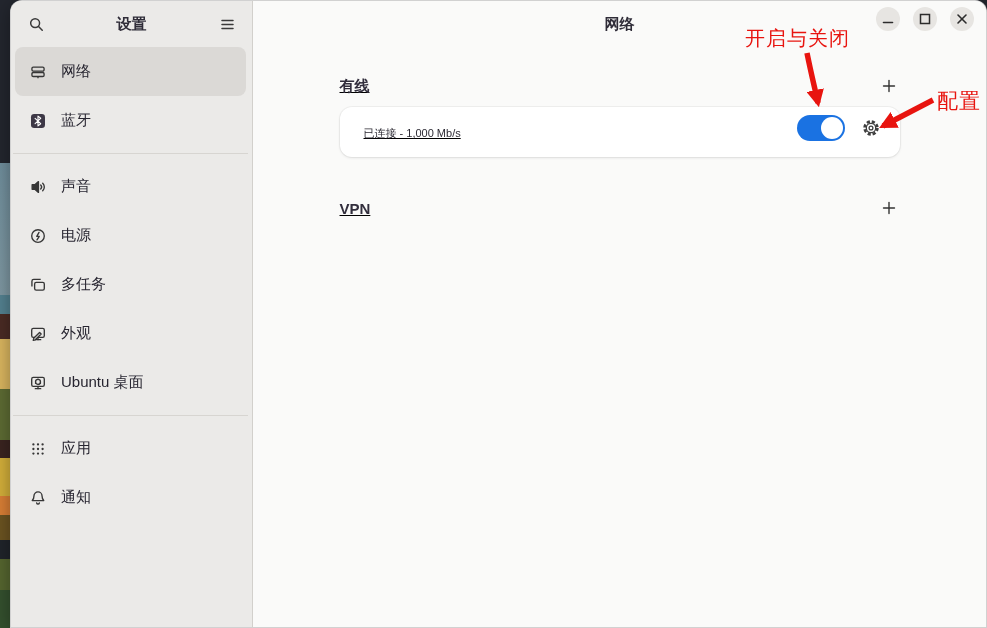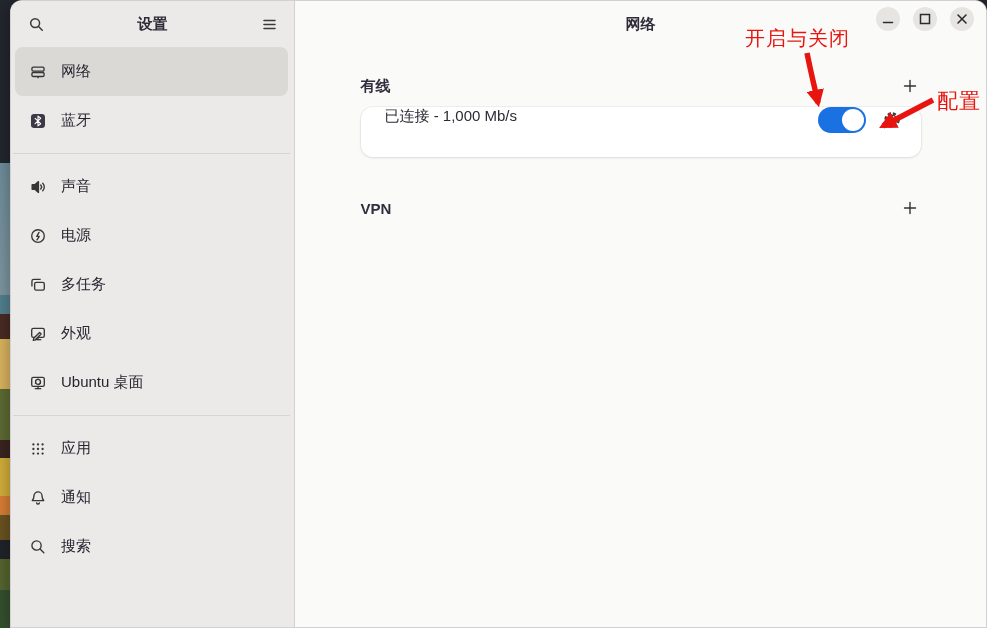--- a/index.html
+++ b/index.html
@@ -24,21 +24,21 @@
   }
   .window {
     position: absolute; left: 10px; top: 0; width: 977px; height: 628px;
     display: flex; border-radius: 12px 12px 0 0; overflow: hidden;
     border: 1px solid rgba(0,0,0,.16);
     box-shadow: 0 4px 18px rgba(0,0,0,.35);
     background: #fafaf9;
   }
   
   .sidebar {
-    width: 284px; flex-shrink: 0; background: #ebeae8;
+    width: 242px; flex-shrink: 0; background: #ebeae8;
     border-right: 1px solid #d2d0cc; display: flex; flex-direction: column;
   }
   .sidebar-header {
     height: 46px; display: flex; align-items: center; padding: 0 10px; gap: 4px;
   }
   .sidebar-title { flex: 1; text-align: center; font-weight: bold; font-size: 15px; color: #2f2c38; }
   .icon-btn {
     width: 30px; height: 30px; border: none; background: transparent; border-radius: 6px;
     display: flex; align-items: center; justify-content: center; cursor: pointer; color: #3a3a3a;
   }
@@ -52,38 +52,38 @@
   .nav-sep { height: 1px; background: #d7d5d1; margin: 8px -2px; }
   
   .content { flex: 1; position: relative; display: flex; flex-direction: column; background: #fafaf9; }
   .content-header { height: 46px; position: relative; display: flex; align-items: center; justify-content: center; flex-shrink: 0; }
   .page-title { font-weight: bold; font-size: 15px; color: #2f2c38; }
   .window-controls { position: absolute; right: 12px; top: 6px; display: flex; gap: 13px; }
   .wc-btn {
     width: 24px; height: 24px; border-radius: 50%; border: none; background: #e7e5e2;
     display: flex; align-items: center; justify-content: center; cursor: pointer; color: #2c2c2c;
   }
-  .main { flex: 1; }
+  .main { flex: 1; text-decoration: underline; }
   .column { width: 560px; margin: 0 auto; padding-top: 24px; }
   .section { margin-bottom: 36px; }
   .section-header {
     display: flex; align-items: center; justify-content: space-between;
     height: 30px; margin-bottom: 6px;
   }
   .section-title { font-weight: bold; font-size: 15px; color: #322e3d; }
   .add-btn {
     width: 30px; height: 30px; border: none; background: transparent; border-radius: 6px;
     display: flex; align-items: center; justify-content: center; cursor: pointer;
     color: #333; margin-right: -4px;
   }
   .card {
     background: #ffffff; border-radius: 12px;
     box-shadow: 0 0 0 1px rgba(0,0,0,.04), 0 1px 3px rgba(0,0,0,.09);
   }
-  .row { height: 50px; display: flex; align-items: flex-start; padding: 0 16px 0 24px; font-size: 15px; color: #2c2a33; }
+  .row { height: 50px; display: flex; align-items: flex-end; padding: 0 16px 16px 24px; font-size: 11px; color: #2c2a33; }
   .row-end { margin-left: auto; display: flex; align-items: center; gap: 13px; }
   .toggle {
     width: 48px; height: 26px; border-radius: 13px; background: #1a72e2;
     position: relative; cursor: pointer; flex-shrink: 0;
   }
   .toggle .knob { position: absolute; top: 2px; right: 2px; width: 22px; height: 22px; border-radius: 50%; background: #fff; }
   .gear-btn { width: 26px; height: 26px; display: flex; align-items: center; justify-content: center; cursor: pointer; }
   .proxy-icon { margin-right: 13px; display: flex; align-items: center; }
   .row-value { color: #98968f; margin-right: 10px; }
   .chevron { display: flex; align-items: center; }
@@ -227,29 +227,20 @@
       <div class="nav-item">
         <span class="nav-icon">
           <svg width="18" height="18" viewBox="0 0 16 16" fill="none" stroke="#363636" stroke-width="1.2" stroke-linejoin="round" stroke-linecap="round">
             <path d="M8 2.6 a3.6 3.6 0 0 1 3.6 3.6 c0 2.6 1 3.6 1.5 4.1 H2.9 c.5-.5 1.5-1.5 1.5-4.1 A3.6 3.6 0 0 1 8 2.6 Z"></path>
             <path d="M6.8 12.4 a1.25 1.25 0 0 0 2.4 0"></path>
           </svg>
         </span>
         <span class="nav-label">通知</span>
       </div>
 
-      <div class="nav-item">
-        <span class="nav-icon">
-          <svg width="18" height="18" viewBox="0 0 16 16" fill="none" stroke="#363636" stroke-width="1.2" stroke-linecap="round">
-            <circle cx="6.7" cy="6.7" r="4.1"></circle>
-              <line x1="9.8" y1="9.8" x2="13.2" y2="13.2"></line>
-          </svg>
-        </span>
-        <span class="nav-label">搜索</span>
-      </div>
     </nav>
   </aside>
 
   <section class="content">
     <div class="content-header">
       <div class="page-title">网络</div>
       <div class="window-controls">
         <button class="wc-btn">
           <span>
             <svg width="24" height="24" viewBox="0 0 24 24" stroke="#2c2c2c" stroke-width="1.6" stroke-linecap="round">

